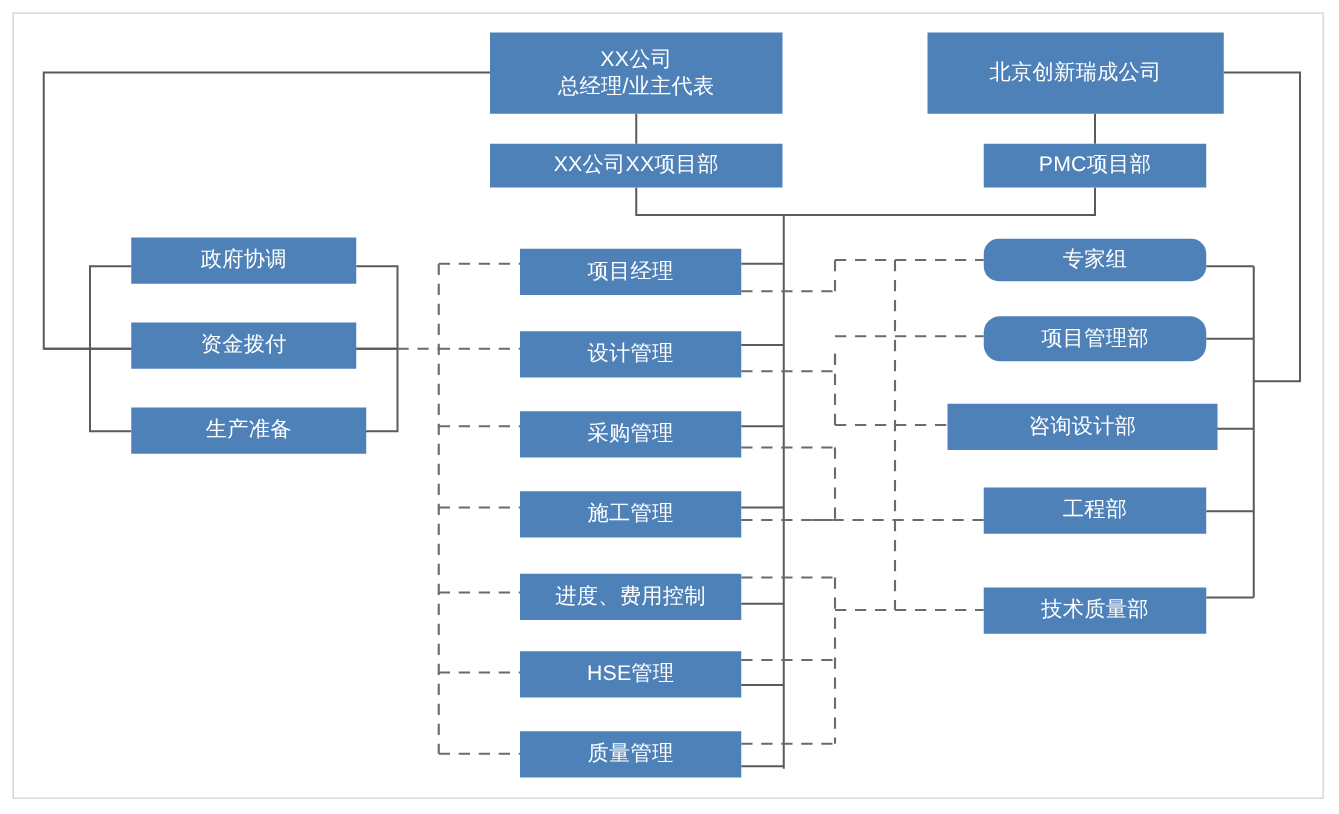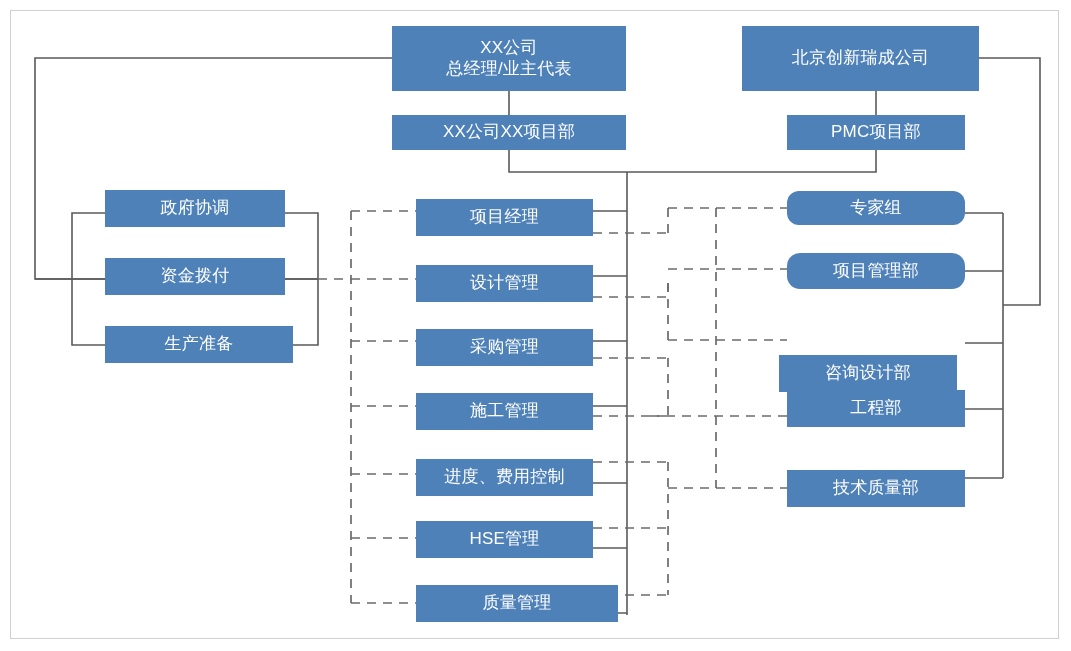--- a/index.html
+++ b/index.html
@@ -155,31 +155,31 @@
   </div>
   <div class="node" style="left:416px;top:393px;width:177px;height:37px;">
     <span>施工管理</span>
   </div>
   <div class="node" style="left:416px;top:459px;width:177px;height:37px;">
     <span>进度、费用控制</span>
   </div>
   <div class="node" style="left:416px;top:521px;width:177px;height:37px;">
     <span>HSE管理</span>
   </div>
-  <div class="node" style="left:416px;top:585px;width:202px;height:37px;">
+  <div class="node" style="left:416px;top:585px;width:177px;height:37px;">
     <span>质量管理</span>
   </div>
 
   <div class="node" style="left:787px;top:191px;width:178px;height:34px;border-radius:12px;">
     <span>专家组</span>
   </div>
   <div class="node" style="left:787px;top:253px;width:178px;height:36px;border-radius:13px;">
     <span>项目管理部</span>
   </div>
-  <div class="node" style="left:779px;top:323px;width:178px;height:37px;margin-top:32px;">
+  <div class="node" style="left:758px;top:323px;width:216px;height:37px;">
     <span>咨询设计部</span>
   </div>
   <div class="node" style="left:787px;top:390px;width:178px;height:37px;">
     <span>工程部</span>
   </div>
   <div class="node" style="left:787px;top:470px;width:178px;height:37px;">
     <span>技术质量部</span>
   </div>
 
 </div>

